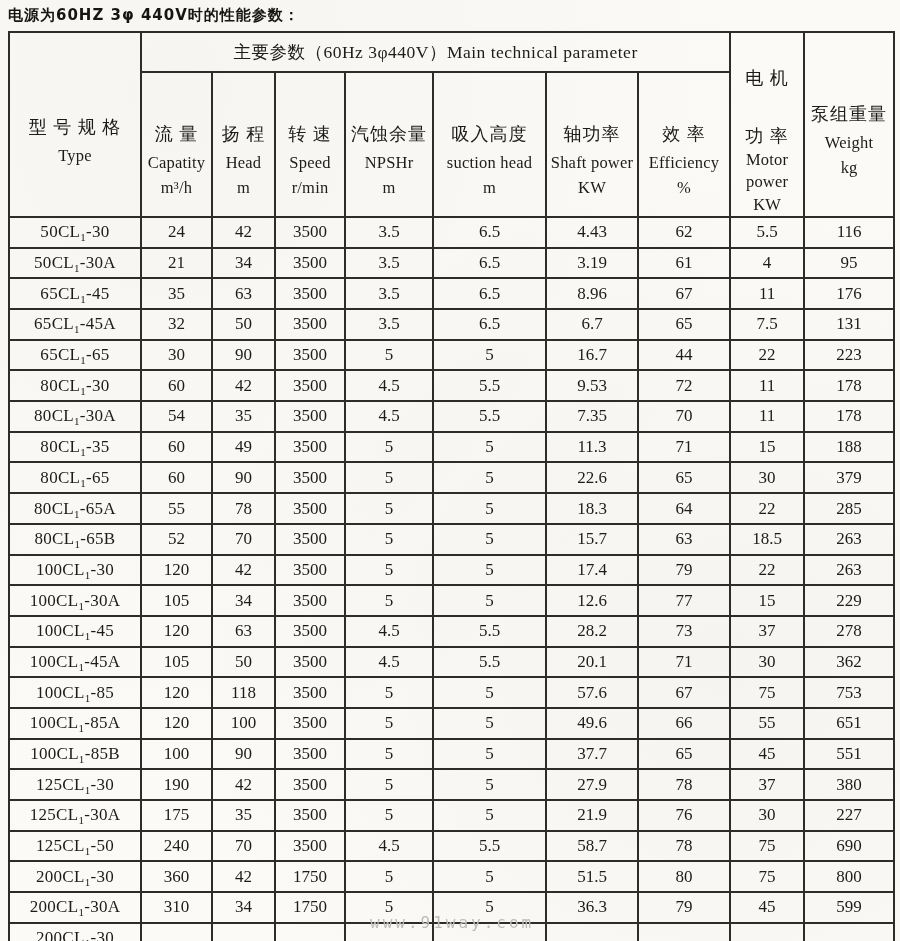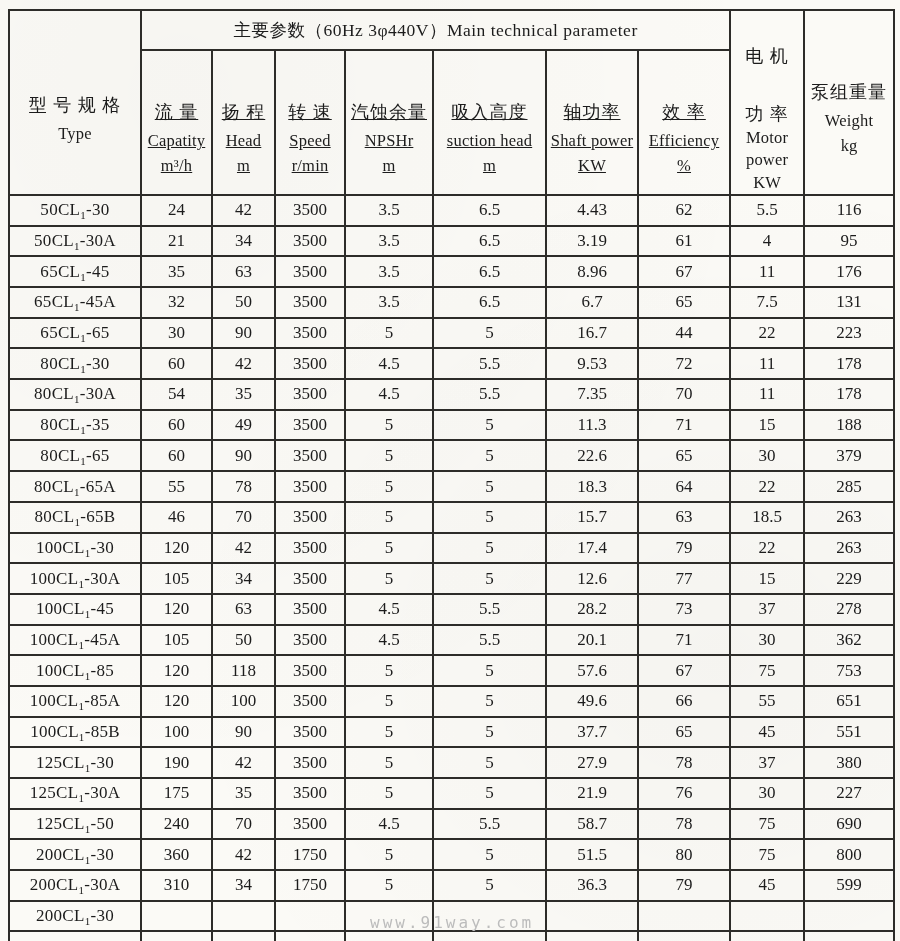--- a/index.html
+++ b/index.html
@@ -42,21 +42,21 @@
     padding: 0;
     font-weight: normal;
     overflow: hidden;
   }
   
   th.group-head {
     height: 30px;
     font-size: 17.5px;
     letter-spacing: 0.5px;
   }
-  tr.sub-head th { height: 100px; text-decoration: underline; }
+  tr.sub-head th { height: 100px; }
   .zh  { font-size: 18px; line-height: 1.65; letter-spacing: 1px; margin-top: 32px; }
   .en  { font-size: 16.5px; line-height: 1.55; letter-spacing: 0.2px; }
   th.tall-head .zh { line-height: 1.45; }
   th.tall-head .en { line-height: 1.35; }
   
   tbody td {
     height: 28.7px;
     font-size: 17px;
   }
   td.type-cell { letter-spacing: 0.3px; }
@@ -70,20 +70,21 @@
     color: #bcbcbc;
     pointer-events: none;
     text-align: center;
   }
 </style>
 </head>
 <body>
 
 <div class="page">
 
+  <div class="title">电源为60HZ  3φ 440V时的性能参数：</div>
 
   <table class="spec-table">
     <colgroup>
       <col style="width:132px">
         <col style="width:71px">
         <col style="width:63px">
       <col style="width:70px">
         <col style="width:88px">
         <col style="width:113px">
       <col style="width:92px">
@@ -265,21 +266,21 @@
           <td>3500</td>
           <td>5</td>
           <td>5</td>
           <td>18.3</td>
           <td>64</td>
           <td>22</td>
           <td>285</td>
         </tr>
         <tr>
           <td class="type-cell">80CL<sub>1</sub>-65B</td>
-          <td>46</td>
+          <td>52</td>
           <td>70</td>
           <td>3500</td>
           <td>5</td>
           <td>5</td>
           <td>15.7</td>
           <td>63</td>
           <td>18.5</td>
           <td>263</td>
         </tr>
         <tr>

